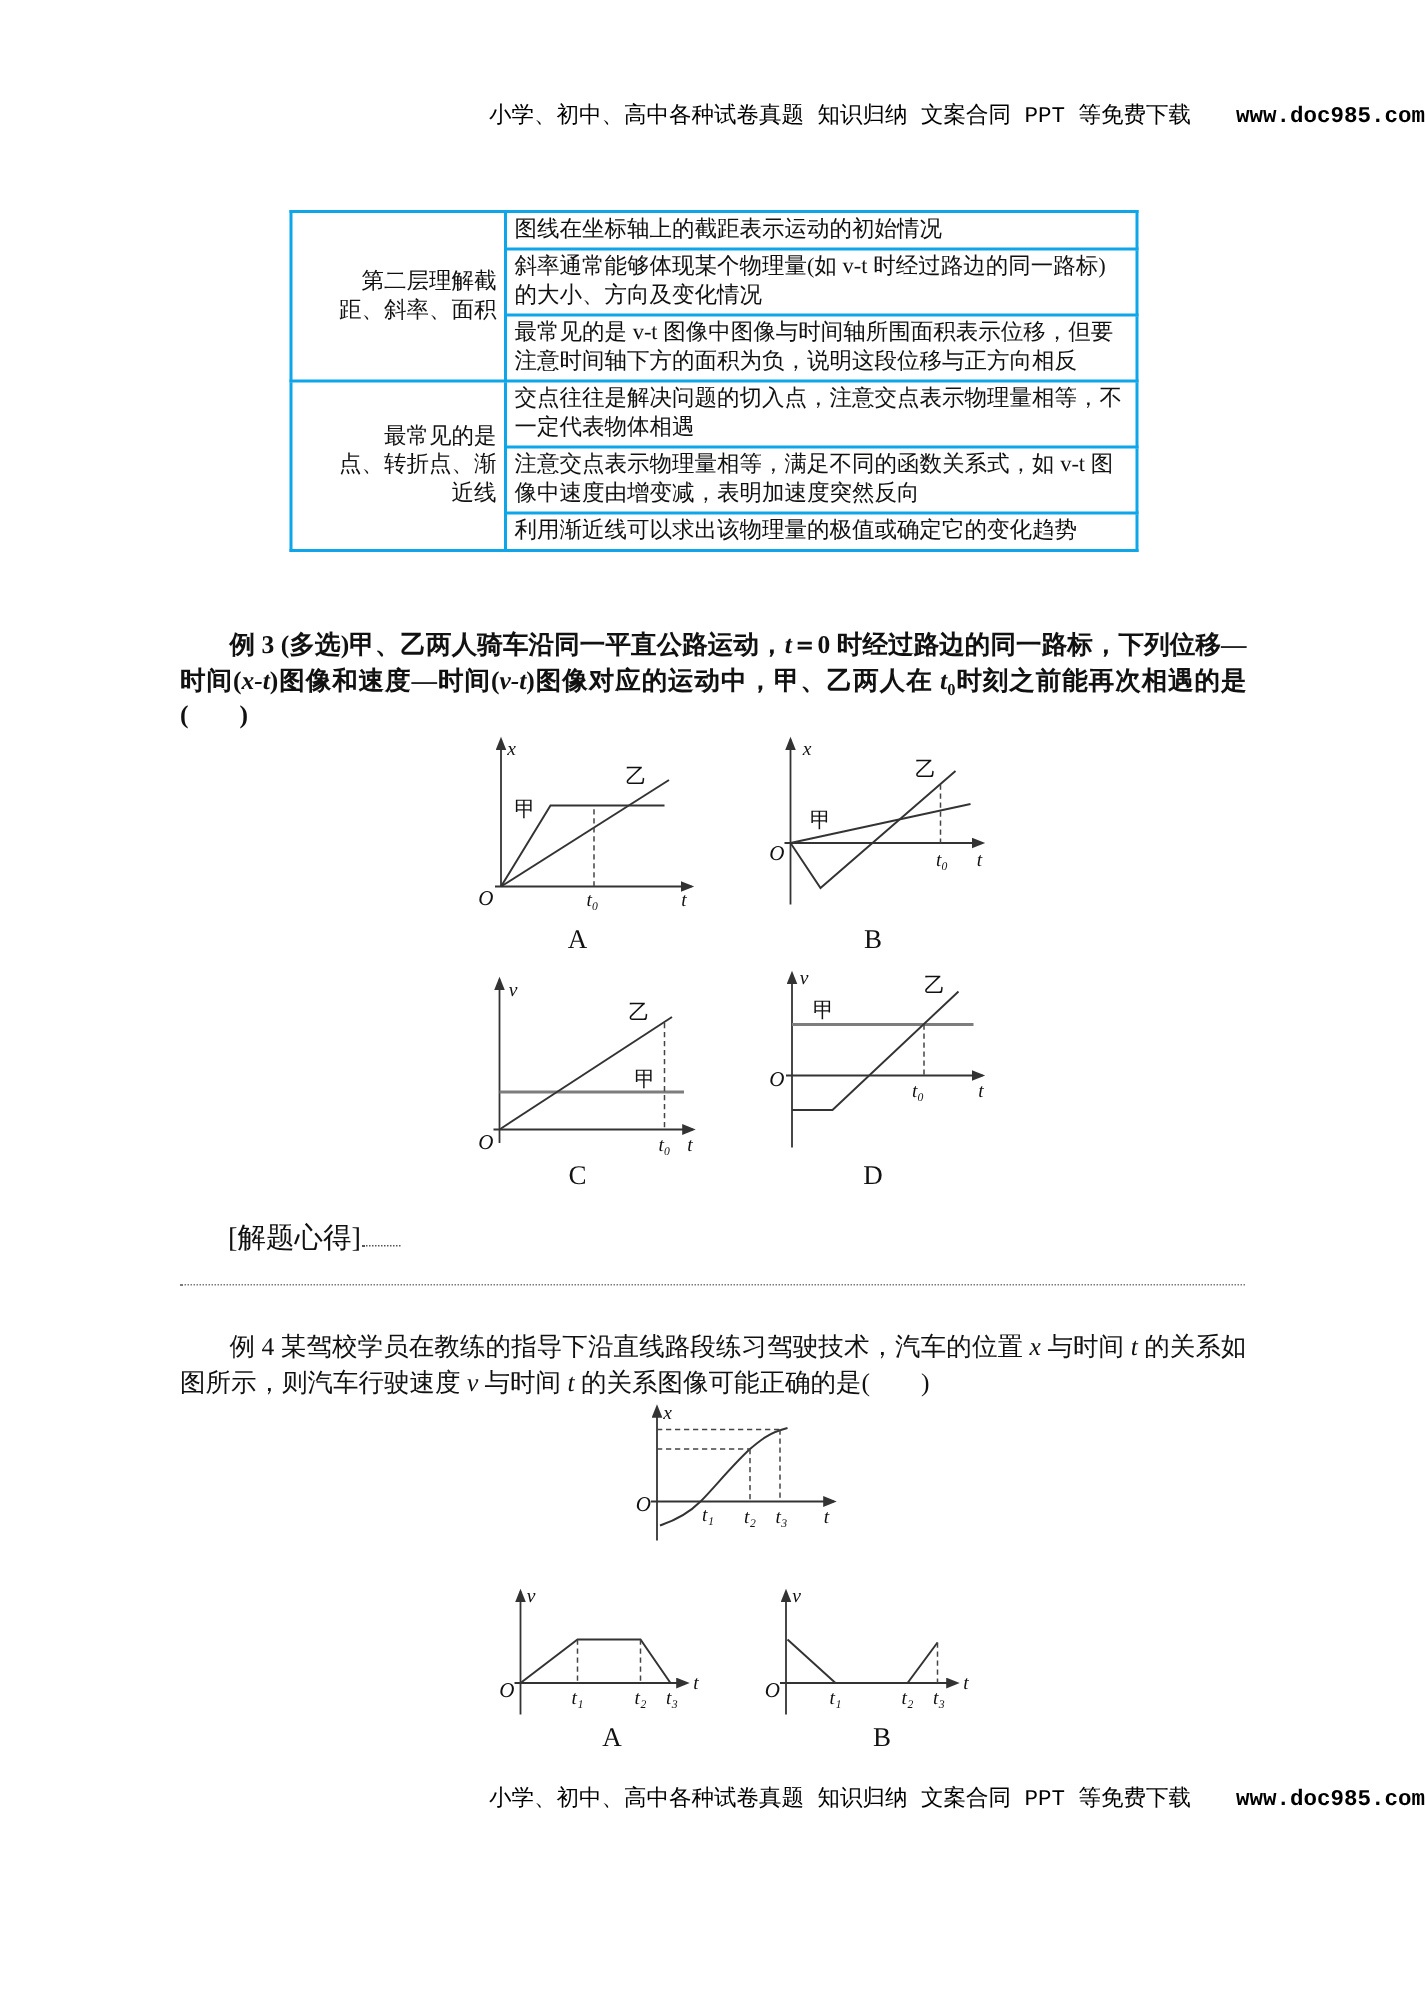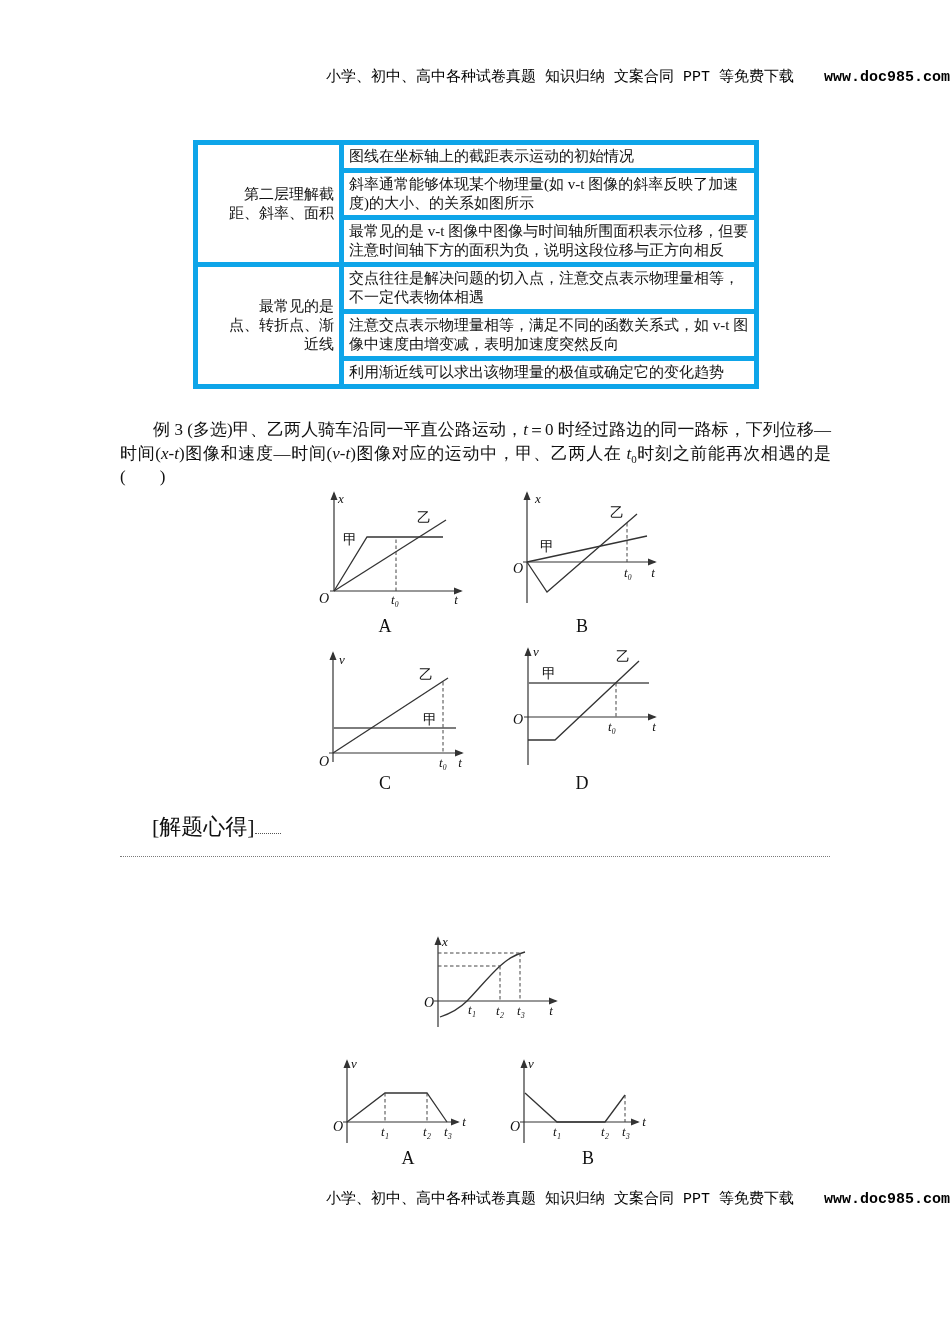--- a/index.html
+++ b/index.html
@@ -5,31 +5,31 @@
   html,body{margin:0;padding:0;background:#fff;}
   #page{position:relative;width:950px;height:1344px;background:#fff;overflow:hidden;
         font-family:"Liberation Serif","DejaVu Serif",serif;color:#1a1a1a;}
   .abs{position:absolute;}
   
   .bar{left:0;width:950px;text-align:right;font-family:Liberation Mono, monospace;
        font-size:15px;color:#000;white-space:nowrap;}
   .bar .url{margin-left:30px;font-weight:bold;text-decoration:none;color:#000;}
   
   table.tbl{border-collapse:collapse;width:566px;font-size:15px;line-height:19px;color:#111;}
-  table.tbl td{border:5px solid #0ea5e9;padding:2px 5px;vertical-align:middle;margin-top:16px;}
+  table.tbl td{border:2px solid #0ea5e9;padding:2px 5px;vertical-align:middle;margin-top:16px;}
   td.gl{width:131px;text-align:right;white-space:pre-line;padding:2px 4px;}
   
   .para{left:120px;width:711px;font-size:17px;line-height:23.5px;text-align:justify;
         text-indent:33px;color:#111;}
   .it{font-style:italic;}
   .sub{vertical-align:sub;font-size:11px;line-height:0;}
   
   .opt{position:absolute;text-align:center;font-size:18px;color:#111;}
   
-  .notes{font-size:22px;color:#111;}
+  .notes{font-size:19px;color:#111;}
   .stub{display:inline-block;width:26px;height:14px;border-bottom:1px dotted #555;}
   .rule{border-top:1px dotted #7a7a7a;height:0;}
   
   svg{overflow:visible;}
   .ax{stroke:#333;stroke-width:1.2;fill:none;}
   .ln{stroke:#333;stroke-width:1.3;fill:none;}
   .lng{stroke:#7d7d7d;stroke-width:2;fill:none;}
   .dash{stroke:#444;stroke-width:1;fill:none;stroke-dasharray:3.5 2.5;}
   text{fill:#111;font-family:"Liberation Serif","DejaVu Serif",serif;}
   .gt{font-size:13px;font-style:italic;}
@@ -46,41 +46,41 @@
   </div>
 
   <table class="tbl abs" style="left:193px;top:140px;">
     <tbody>
         <tr>
       <td class="gl" rowspan="3">第二层理解截
 距、斜率、面积</td>
       <td>图线在坐标轴上的截距表示运动的初始情况</td>
     </tr>
     <tr>
-      <td>斜率通常能够体现某个物理量(如 v-t 图像的斜率反映了加速度)的大小、的关系如图所示</td>
+      <td>斜率通常能够体现某个物理量(如 v-t 时经过路边的同一路标)的大小、方向及变化情况</td>
     </tr>
     <tr>
       <td>最常见的是 v-t 图像中图像与时间轴所围面积表示位移，但要注意时间轴下方的面积为负，说明这段位移与正方向相反</td>
     </tr>
     <tr>
       <td class="gl" rowspan="3">最常见的是
 点、转折点、渐
 近线</td>
       <td>交点往往是解决问题的切入点，注意交点表示物理量相等，不一定代表物体相遇</td>
     </tr>
     <tr>
       <td>注意交点表示物理量相等，满足不同的函数关系式，如 v-t 图像中速度由增变减，表明加速度突然反向</td>
     </tr>
     <tr>
       <td>利用渐近线可以求出该物理量的极值或确定它的变化趋势</td>
     </tr>
   </tbody>
     </table>
 
-  <div class="abs para" style="top:418px;"><span>例 3 (多选)甲、乙两人骑车沿同一平直公路运动，</span><span class="it">t</span><span>＝0 时经过路边的同一路标，下列位移—时间(</span><span class="it">x-t</span><span>)图像和速度—时间(</span><span class="it">v-t</span><span>)图像对应的运动中，甲、乙两人在 </span><span class="it">t</span><span class="sub">0</span><span>时刻之前能再次相遇的是(　　)</span></div>
+  <div class="abs para" style="top:418px;font-weight:bold;"><span>例 3 (多选)甲、乙两人骑车沿同一平直公路运动，</span><span class="it">t</span><span>＝0 时经过路边的同一路标，下列位移—时间(</span><span class="it">x-t</span><span>)图像和速度—时间(</span><span class="it">v-t</span><span>)图像对应的运动中，甲、乙两人在 </span><span class="it">t</span><span class="sub">0</span><span>时刻之前能再次相遇的是(　　)</span></div>
 
   <svg class="abs" style="left:300px;top:487px;" width="170" height="128" viewBox="0 0 170 128">
     <defs>
         <marker id="ah1" markerWidth="9" markerHeight="8" refX="6" refY="3" orient="auto">
           <path d="M0,0 L7.5,3 L0,6 Z" fill="#333"></path>
         </marker>
       </defs>
     <line class="ax" x1="34" y1="104" x2="34" y2="6" marker-end="url(#ah1)"></line>
     <line class="ax" x1="30" y1="104" x2="161" y2="104" marker-end="url(#ah1)"></line>
     <polyline class="ln" points="34,104 67,50 143,50"></polyline>
@@ -155,20 +155,21 @@
   </svg>
 
   <div class="opt" style="left:300px;top:773px;width:170px;">C</div>
   <div class="opt" style="left:497px;top:773px;width:170px;">D</div>
 
   <div class="abs notes" style="left:152px;top:812px;">
     <span>[解题心得]</span><span class="stub"></span>
   </div>
   <div class="abs rule" style="left:120px;top:856px;width:710px;"></div>
 
+  <div class="abs para" style="top:886px;"><span>例 4 某驾校学员在教练的指导下沿直线路段练习驾驶技术，汽车的位置 </span><span class="it">x</span><span> 与时间 </span><span class="it">t</span><span> 的关系如图所示，则汽车行驶速度 </span><span class="it">v</span><span> 与时间 </span><span class="it">t</span><span> 的关系图像可能正确的是(　　)</span></div>
 
   <svg class="abs" style="left:408px;top:933px;" width="185" height="112" viewBox="0 0 185 112">
     <defs>
         <marker id="ah5" markerWidth="9" markerHeight="8" refX="6" refY="3" orient="auto">
           <path d="M0,0 L7.5,3 L0,6 Z" fill="#333"></path>
         </marker>
       </defs>
     <line class="ax" x1="30" y1="94" x2="30" y2="5" marker-end="url(#ah5)"></line>
     <line class="ax" x1="26" y1="68" x2="148" y2="68" marker-end="url(#ah5)"></line>
     <path class="ln" d="M32,84 C44,80 52,75 59,68 C68,59 80,44 92,33 C99,27 105,22 117,19"></path>

